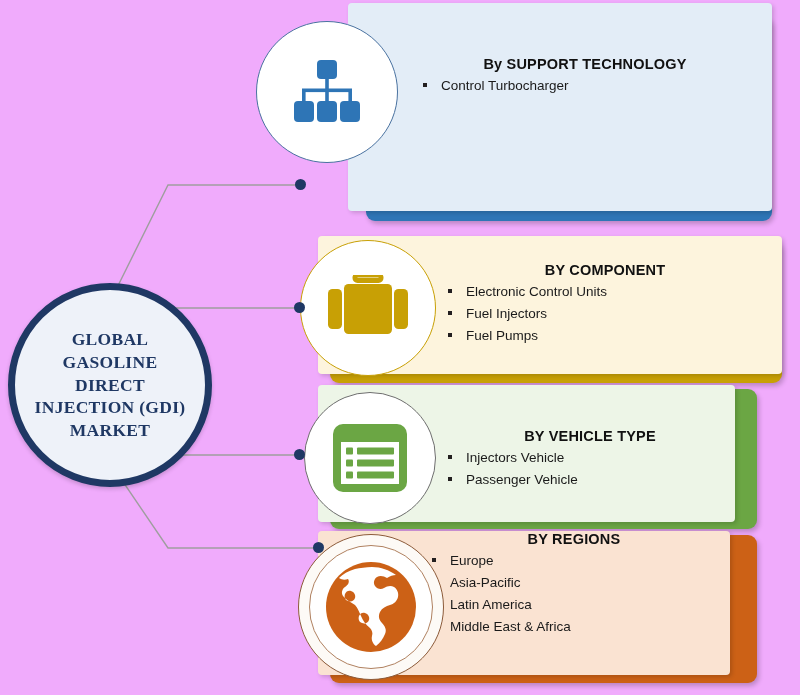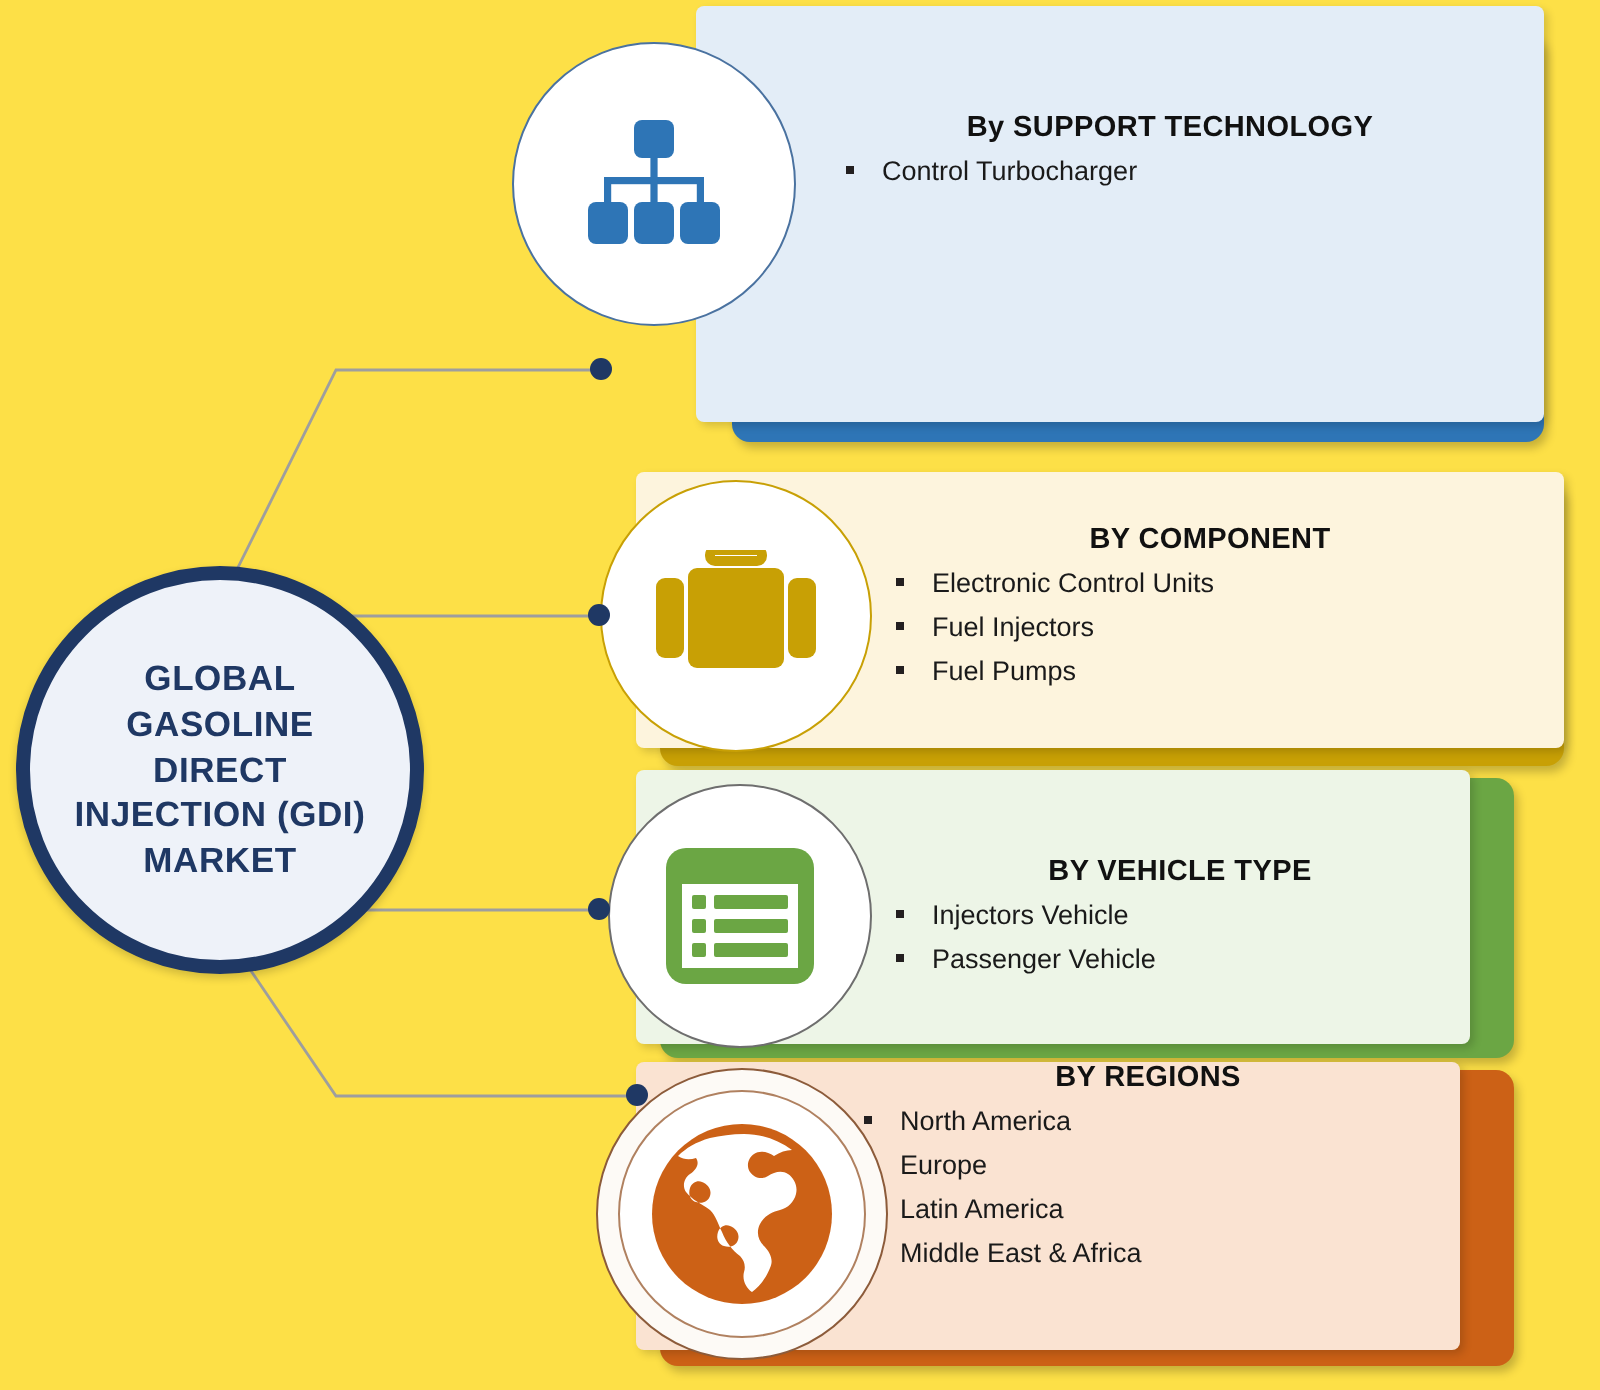--- a/index.html
+++ b/index.html
@@ -11,21 +11,21 @@
   body {
     font-family: "Liberation Sans", sans-serif;
     -webkit-font-smoothing: antialiased;
   }
 
   #canvas {
     position: relative;
     width: 800px;
     height: 695px;
     overflow: hidden;
-    background: #fde047;
+    background: #f0abfc;
   }
 
   
   #connectors {
     position: absolute;
     left: 0; top: 0;
     width: 800px; height: 695px;
     pointer-events: none;
   }
 
@@ -38,20 +38,21 @@
     height: 204px;
     border-radius: 50%;
     background: #eef2f9;
     border: 7px solid #1f3864;
     box-sizing: border-box;
     display: flex;
     align-items: center;
     justify-content: center;
     z-index: 6;
     box-shadow: 0 2px 4px rgba(0,0,0,0.18);
+    font-family: Liberation Serif, serif;
   }
   #hub-title {
     color: #1f3864;
     font-size: 17.5px;
     font-weight: bold;
     line-height: 1.30;
     text-align: center;
     letter-spacing: 0.3px;
     width: 190px;
     white-space: pre-line;
@@ -289,22 +290,22 @@
               C 35 52 38 51 40 52
               Z"></path>
           </svg>
         </span>
       </div>
     </div>
 
     <div class="panel-body" style="left:424px; top:531px; width:300px;">
       <div class="panel-heading">BY REGIONS</div>
       <ul class="bullet-list">
-        <li>North America</li>
         <li>Europe</li>
+        <li>Asia-Pacific</li>
         <li>Latin America</li>
         <li>Middle East &amp; Africa</li>
       </ul>
     </div>
   </div>
 
   <div id="hub">
     <div id="hub-title">GLOBAL
 GASOLINE
 DIRECT

